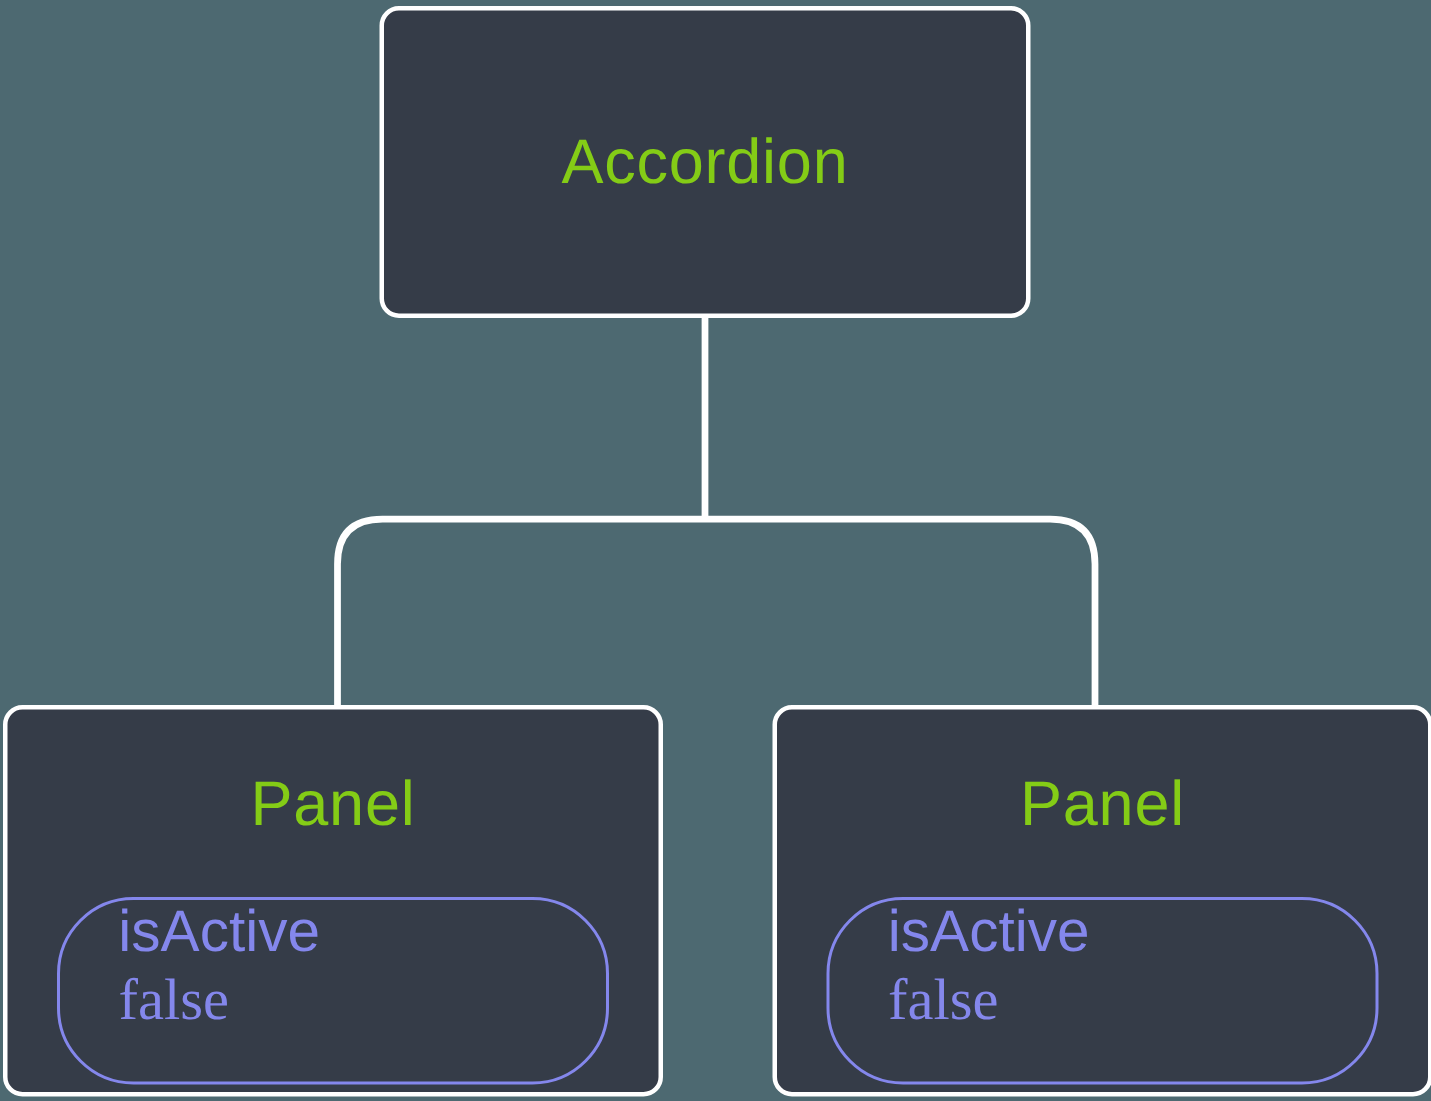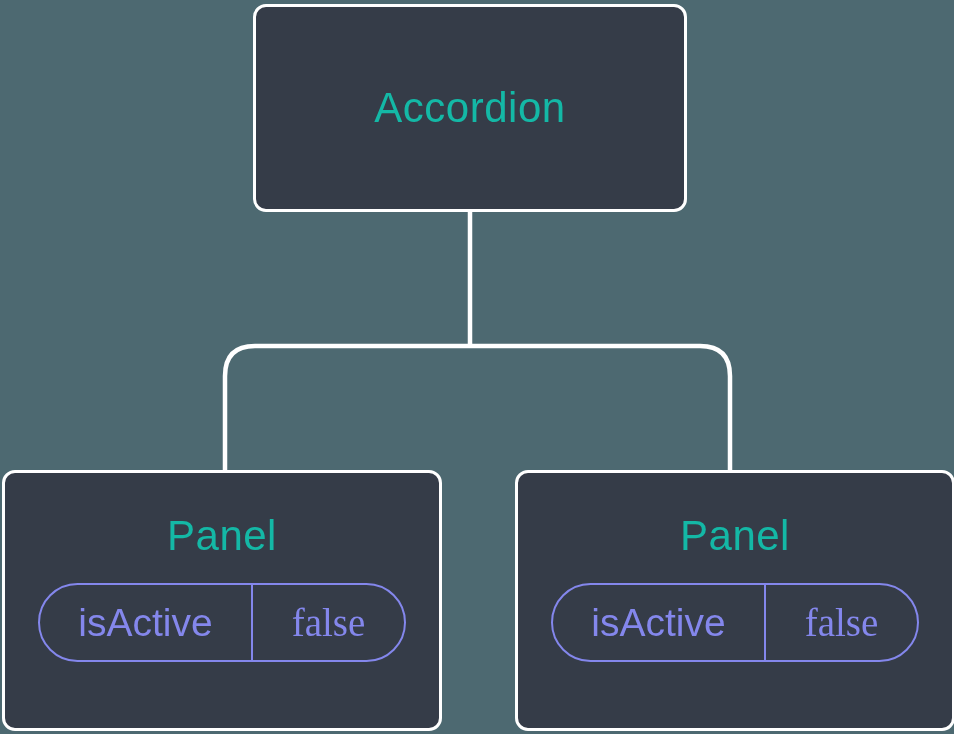--- a/index.html
+++ b/index.html
@@ -38,43 +38,44 @@
     align-items: center;
   }
   .node-root {
     left: 253px;
     top: 4px;
     width: 434px;
     height: 208px;
     justify-content: center;
   }
   .node-label {
-    color: #14b8a6;
+    color: #84cc16;
     font-size: 42px;
     font-weight: 500;
     letter-spacing: 0.5px;
     line-height: 1.1;
   }
   .node-panel {
     top: 470px;
     width: 440px;
     height: 261px;
     justify-content: flex-start;
     padding-top: 40px;
-    gap: 24px;
+    gap: 39px;
   }
   .node-panel-left  { left: 2px; }
   .node-panel-right { left: 515px; }
   .state-pill {
     box-sizing: border-box;
     width: 368px;
-    height: 79px;
+    height: 125px;
     border: 2.5px solid #8487EC;
     border-radius: 51px;
     display: flex;
+    flex-direction: column;
     align-items: stretch;
     overflow: hidden;
   }
   .pill-cell {
     display: flex;
     align-items: center;
     justify-content: center;
     color: #8487EC;
     font-size: 39px;
     font-weight: 400;

